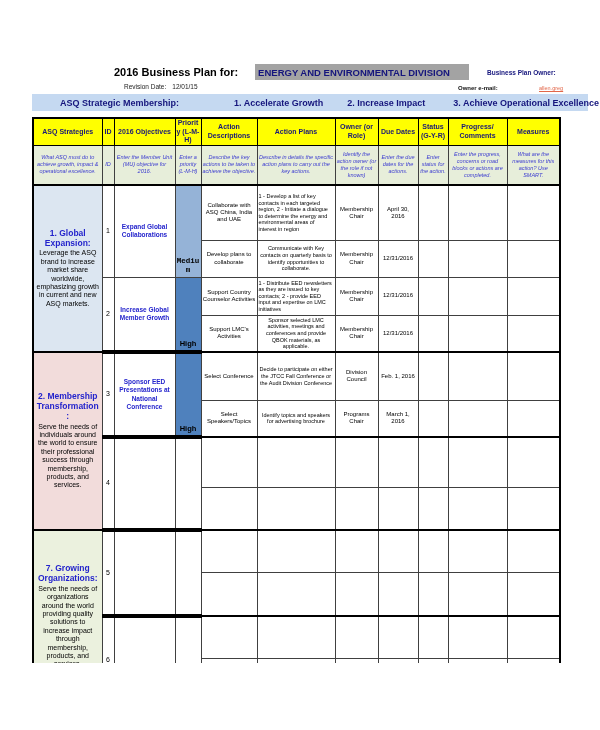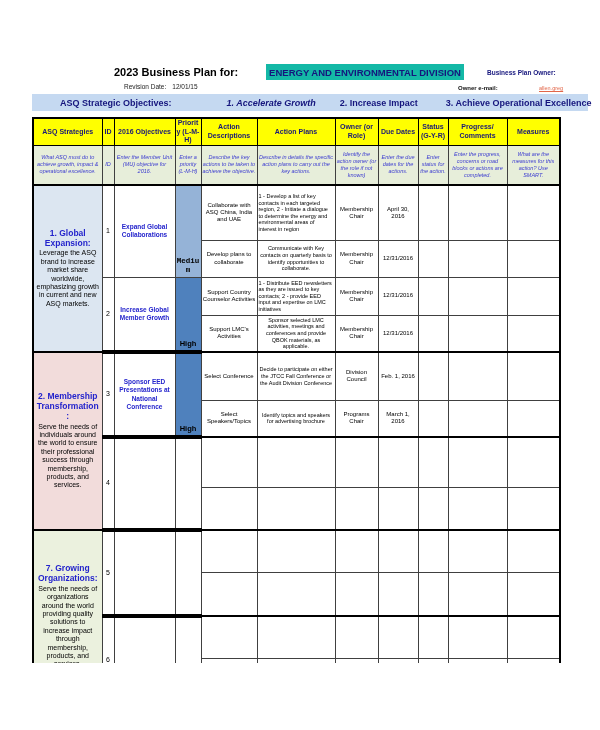--- a/index.html
+++ b/index.html
@@ -1,32 +1,32 @@
 <!DOCTYPE html>
 <html><head>
 <meta charset="utf-8">
 <style>
   html,body{margin:0;padding:0;background:#ffffff;}
   .page{position:relative;width:600px;height:730px;background:#fff;
         font-family:"Liberation Sans",sans-serif;overflow:hidden;}
 
   
   .title-label{position:absolute;left:114px;top:66px;font-size:11px;font-weight:bold;color:#000;}
-  .division{position:absolute;left:266px;top:64px;width:198px;background:#14b8a6;
-            color:#15157d;font-weight:bold;font-size:9.5px;text-align:center;padding:3px 0 2px 0;}
+  .division{position:absolute;left:255px;top:64px;width:198px;background:#a3a3a3;
+            color:#15157d;font-weight:bold;font-size:9.5px;text-align:center;padding:3px 16px 2px 0;}
   .owner-label{position:absolute;left:487px;top:69px;font-size:6.5px;font-weight:bold;color:#15157d;}
   .rev{position:absolute;left:124px;top:83px;font-size:6.5px;color:#222;}
   .rev .revval{margin-left:6px;}
   .email-label{position:absolute;left:458px;top:85px;font-size:6px;font-weight:bold;color:#111;}
   .email-link{position:absolute;left:539px;top:85px;font-size:5.5px;color:#e2674a;
               text-decoration:underline;cursor:pointer;}
   .band{position:absolute;left:32px;top:94px;width:556px;height:17px;background:#c5d9f1;
         display:flex;align-items:center;color:#15157d;font-weight:bold;font-size:9px;white-space:nowrap;}
   .band .bl{margin-left:28px;}
-  .band .o1{margin-left:55px;font-style:italic;}
+  .band .o1{margin-left:55px;}
   .band .o2{margin-left:24px;}
   .band .o3{margin-left:28px;}
 
   
   .tblwrap{position:absolute;left:32px;top:117px;width:531px;height:546px;overflow:hidden;}
   table{border-collapse:collapse;table-layout:fixed;width:527px;border:2px solid #000;}
   th,td{border:1px solid #404040;padding:0 1px;overflow:hidden;vertical-align:middle;
         text-align:center;color:#000;font-size:6px;line-height:1.2;word-wrap:break-word;}
   tr.hdr th{background:#ffff00;color:#181878;font-size:7px;font-weight:bold;border:1px solid #000;}
   tr.sub td{background:#e7eeda;color:#3a3ad0;font-size:5.5px;font-style:italic;
@@ -41,31 +41,31 @@
   .plan{font-size:5.5px;}
   .left{text-align:left;}
   tr.thick td{border-bottom:2px solid #000;}
   .bb2{border-bottom:4px solid #000000;}
 </style>
 </head>
 <body>
 
 <div class="page">
 
-  <div class="title-label">2023 Business Plan for:</div>
+  <div class="title-label">2016 Business Plan for:</div>
   <div class="division">ENERGY AND ENVIRONMENTAL DIVISION</div>
   <div class="owner-label">Business Plan Owner:</div>
   <div class="rev">
     <span>Revision Date:</span><span class="revval">12/01/15</span>
   </div>
   <div class="email-label">Owner e-mail:</div>
   <a class="email-link">allen.greg</a>
 
   <div class="band">
-    <span class="bl">ASQ Strategic Objectives:</span>
+    <span class="bl">ASQ Strategic Membership:</span>
     <span class="o1">1. Accelerate Growth</span>
     <span class="o2">2. Increase Impact</span>
     <span class="o3">3. Achieve Operational Excellence</span>
   </div>
 
   <div class="tblwrap">
   <table>
     <colgroup>
       <col style="width:69px">
           <col style="width:12px">

